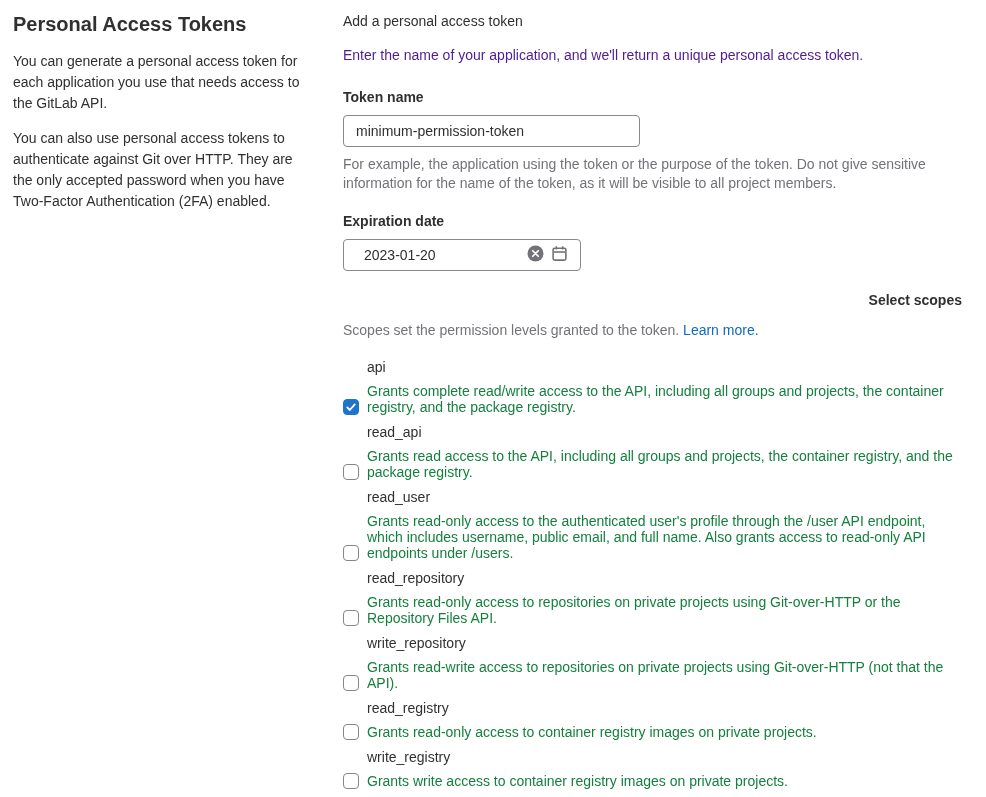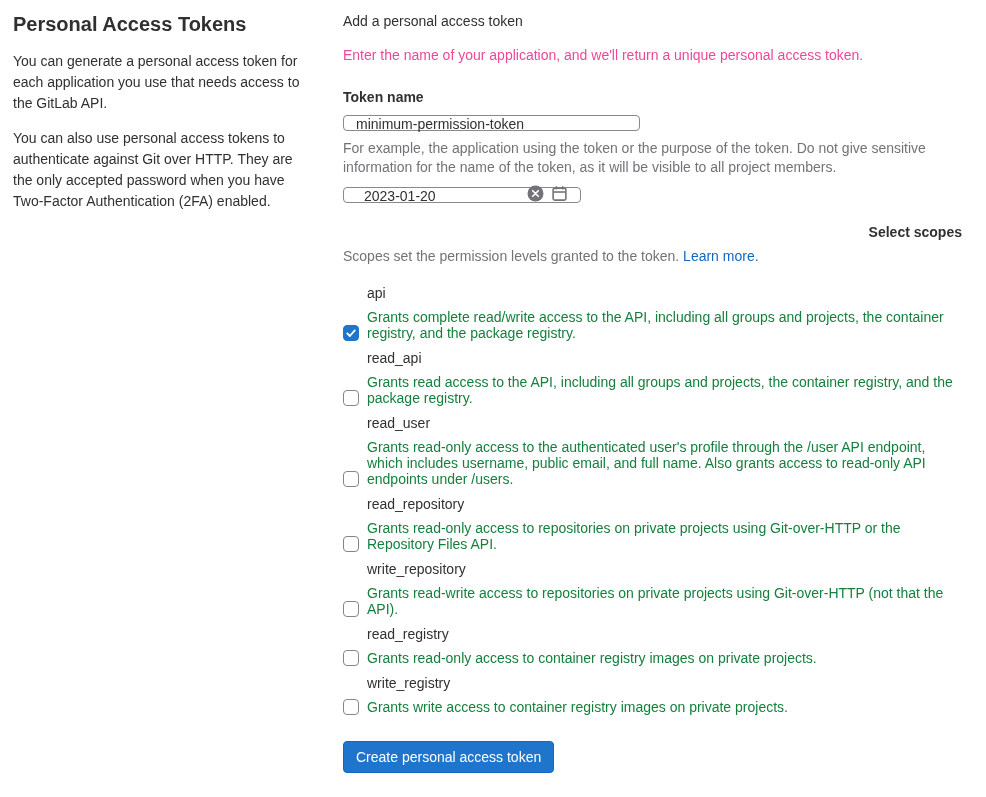--- a/index.html
+++ b/index.html
@@ -13,44 +13,45 @@
   .page { display: flex; padding: 10px 24px 0 13px; }
 
   
   .side-col { width: 300px; flex: 0 0 300px; margin-right: 30px; }
   .side-title { font-size: 20px; font-weight: 700; line-height: 1.25; margin-top: 2px; color: #303030; }
   .side-col p { margin-top: 14px; line-height: 21px; color: #303030; }
 
   
   .form-col { width: 619px; flex: 0 0 619px; }
   .form-heading { font-size: 14px; font-weight: 400; margin-top: 3px; color: #303030; }
-  .form-intro { margin-top: 16px; line-height: 20px; color: #ec4899; }
+  .form-intro { margin-top: 16px; line-height: 20px; color: #4c1d95; }
 
   .field-label { font-size: 14px; font-weight: 700; color: #303030; display: block; }
   .lbl-token { margin-top: 24px; }
   .lbl-expiry { margin-top: 20px; }
   .lbl-scopes { margin-top: 21px; text-align: right; }
 
   .text-input {
     margin-top: 10px;
-    height: 16px;
+    height: 32px;
     border: 1px solid #89888d;
     border-radius: 4px;
     display: flex;
+    align-items: center;
     padding: 0 12px;
     background: #fff;
     color: #303030;
   }
   .token-input { width: 297px; }
   .date-input { width: 238px; justify-content: space-between; padding-left: 20px; }
   .date-icons { display: flex; align-items: center; gap: 7px; }
   .icon-btn { display: inline-flex; cursor: pointer; background: none; border: none; padding: 0; }
 
   .help-text { margin-top: 8px; line-height: 19px; color: #737278; }
-  .scopes-help { margin-top: 6px; line-height: 20px; color: #737278; }
+  .scopes-help { margin-top: 12px; line-height: 20px; color: #737278; }
   .link { color: #1068bf; text-decoration: none; cursor: pointer; }
 
   
   .scopes-list { margin-top: 18px; }
   .scope { display: flex; align-items: flex-end; margin-bottom: 8px; }
   .checkbox {
     width: 16px; height: 16px;
     flex: 0 0 16px;
     border: 1px solid #868686;
     border-radius: 4px;
@@ -96,20 +97,21 @@
   <div class="form-col">
     <h2 class="form-heading">Add a personal access token</h2>
     <p class="form-intro">Enter the name of your application, and we'll return a unique personal access token.</p>
 
     <label class="field-label lbl-token">Token name</label>
     <div class="text-input token-input">
       <span>minimum-permission-token</span>
     </div>
     <p class="help-text">For example, the application using the token or the purpose of the token. Do not give sensitive information for the name of the token, as it will be visible to all project members.</p>
 
+    <label class="field-label lbl-expiry">Expiration date</label>
     <div class="text-input date-input">
       <span>2023-01-20</span>
       <span class="date-icons">
         <button class="icon-btn" aria-label="Clear date">
           <span>
             <svg width="17" height="17" viewBox="0 0 16 16">
               <circle cx="8" cy="8" r="7.5" fill="#737278"></circle>
               <path d="M5.4 5.4 L10.6 10.6 M10.6 5.4 L5.4 10.6" stroke="#ffffff" stroke-width="1.6" stroke-linecap="round"></path>
             </svg>
           </span>

